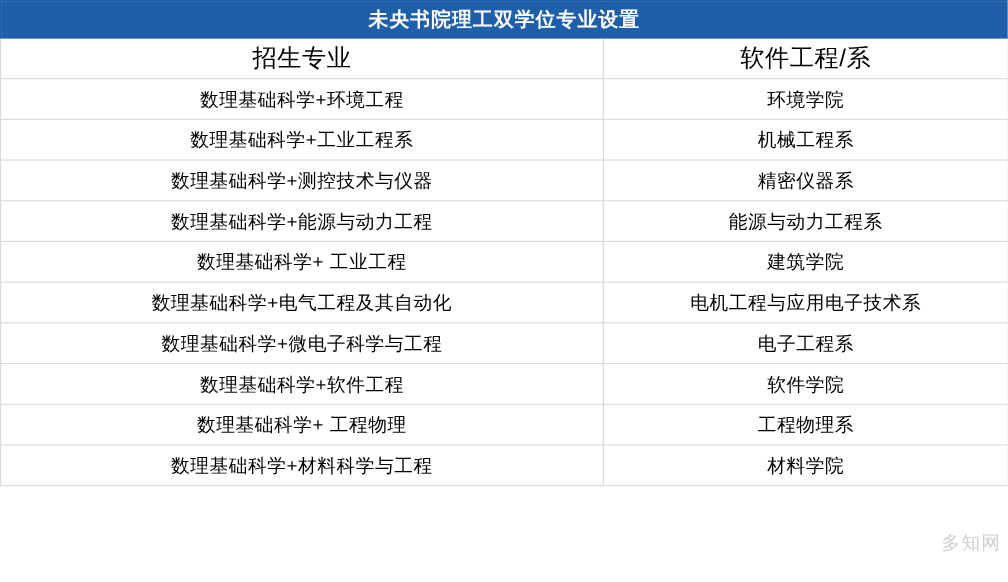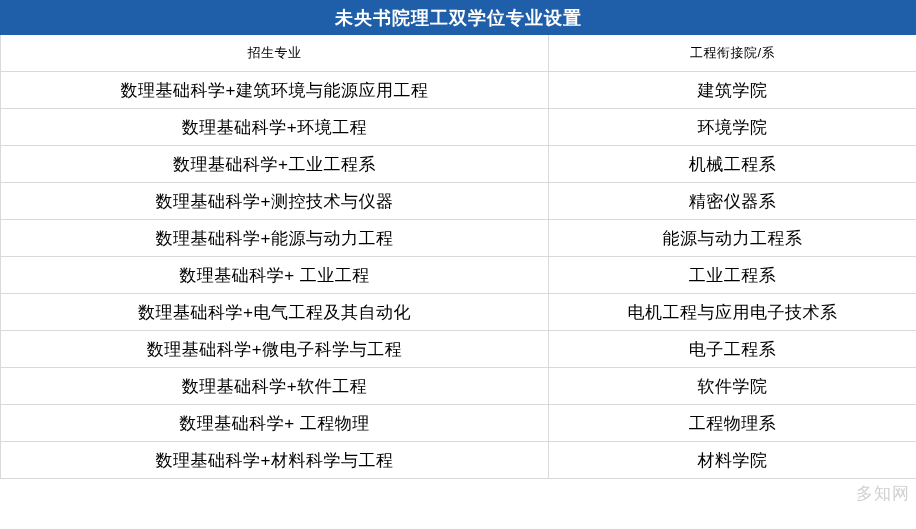--- a/index.html
+++ b/index.html
@@ -40,21 +40,21 @@
   table.major-table tr.title-row th {
     background: #1f5fa9;
     color: #ffffff;
     font-weight: bold;
     font-size: 18px;
     height: 34px;
     border: 1px solid #1f5fa9;
     letter-spacing: 1px;
   }
   table.major-table tr.header-row td {
-    font-size: 13px;
+    font-size: 22px;
     height: 37px;
   }
   col.col-major { width: 548px; }
   col.col-dept  { width: 368px; }
   .watermark {
     position: absolute;
     right: 6px;
     bottom: 24px;
     font-size: 17px;
     color: #d0d0d0;
@@ -71,45 +71,41 @@
     <colgroup>
       <col class="col-major">
       <col class="col-dept">
     </colgroup>
     <tbody>
       <tr class="title-row">
         <th colspan="2">未央书院理工双学位专业设置</th>
       </tr>
       <tr class="header-row">
         <td>招生专业</td>
-        <td>工程衔接院/系</td>
-      </tr>
-      <tr>
-        <td>数理基础科学+建筑环境与能源应用工程</td>
-        <td>建筑学院</td>
+        <td>软件工程/系</td>
       </tr>
       <tr>
         <td>数理基础科学+环境工程</td>
         <td>环境学院</td>
       </tr>
       <tr>
         <td>数理基础科学+工业工程系</td>
         <td>机械工程系</td>
       </tr>
       <tr>
         <td>数理基础科学+测控技术与仪器</td>
         <td>精密仪器系</td>
       </tr>
       <tr>
         <td>数理基础科学+能源与动力工程</td>
         <td>能源与动力工程系</td>
       </tr>
       <tr>
         <td>数理基础科学+ 工业工程</td>
-        <td>工业工程系</td>
+        <td>建筑学院</td>
       </tr>
       <tr>
         <td>数理基础科学+电气工程及其自动化</td>
         <td>电机工程与应用电子技术系</td>
       </tr>
       <tr>
         <td>数理基础科学+微电子科学与工程</td>
         <td>电子工程系</td>
       </tr>
       <tr>

